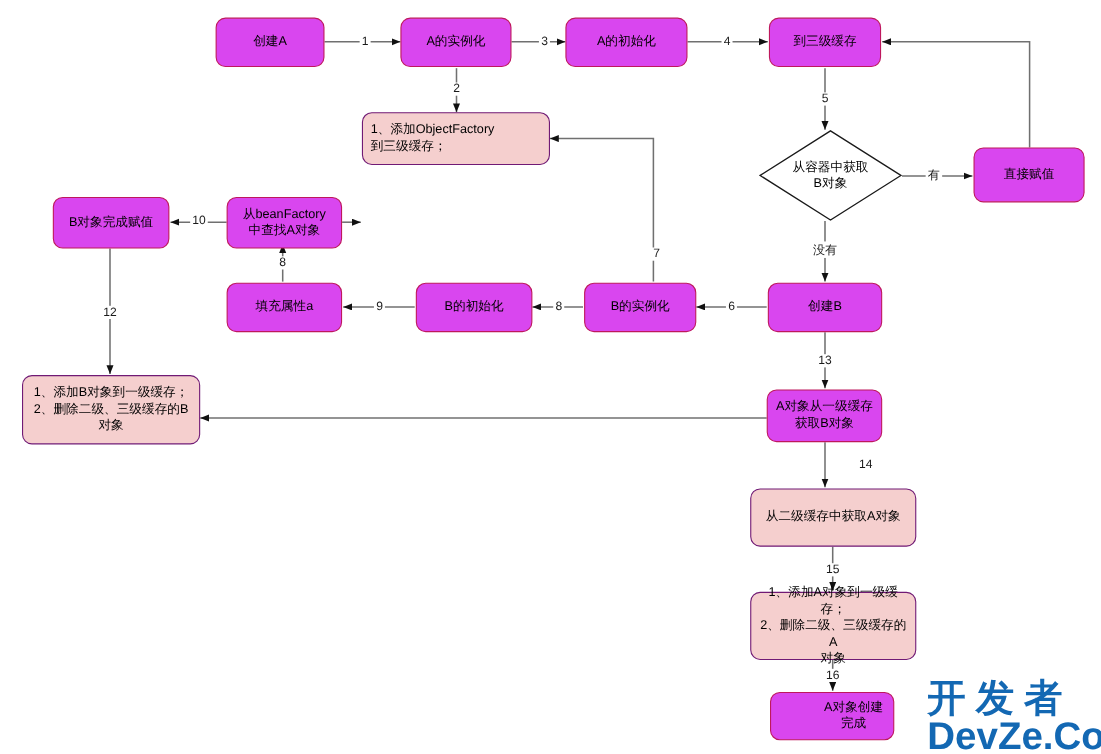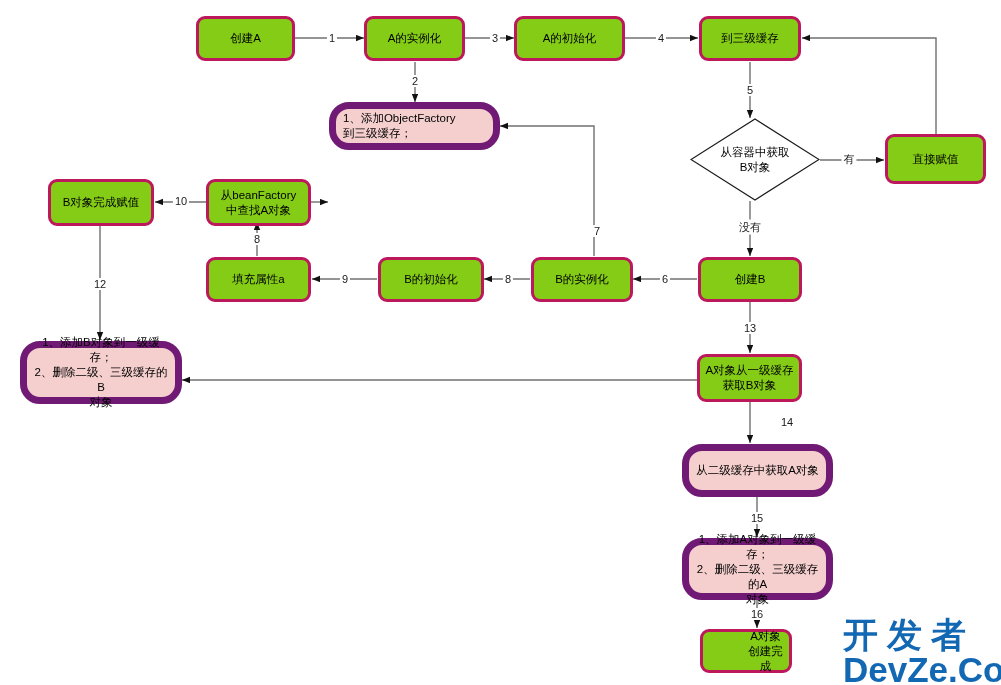--- a/index.html
+++ b/index.html
@@ -27,31 +27,31 @@
   .node {
     position: absolute;
     box-sizing: border-box;
     display: flex;
     align-items: center;
     justify-content: center;
     text-align: center;
     font-size: 11.5px;
     line-height: 15px;
     color: #000000;
-    border: 3px solid #be185d;
+    border: 1px solid #be185d;
     border-radius: 9px;
-    background: #84cc16;
+    background: #d946ef;
     padding: 2px 5px;
     white-space: pre-line;
     z-index: 2;
   }
   .node.pink {
     background: #f5cfce;
-    border: 7px solid #701a75;
-    border-radius: 20px;
+    border: 1px solid #701a75;
+    border-radius: 9px;
   }
   .node.pink.lefttext {
     justify-content: flex-start;
     text-align: left;
     padding-left: 7px;
   }
   .node.pink.centerlines {
     text-align: center;
   }
   .diamond {
@@ -235,21 +235,21 @@
   <div class="node pink" style="left:682px; top:444px; width:151px; height:53px;">
     <span>从二级缓存中获取A对象</span>
   </div>
 
   <div class="node pink centerlines" style="left:682px; top:538px; width:151px; height:62px;">
     <span>1、添加A对象到一级缓存；
 2、删除二级、三级缓存的A
 对象</span>
   </div>
 
-  <div class="node" style="left:700px; top:629px; width:92px; height:44px;padding-left:44px;">
+  <div class="node" style="left:700px; top:629px; width:113px; height:44px;padding-left:44px;">
     <span>A对象创建完成</span>
   </div>
 
   <div class="edge-label" style="left:332px; top:38px;">1</div>
   <div class="edge-label" style="left:415px; top:81px;">2</div>
   <div class="edge-label" style="left:495px; top:38px;">3</div>
   <div class="edge-label" style="left:661px; top:38px;">4</div>
   <div class="edge-label" style="left:750px; top:90px;">5</div>
   <div class="edge-label" style="left:849px; top:159px;">有</div>
   <div class="edge-label" style="left:750px; top:227px;">没有</div>

